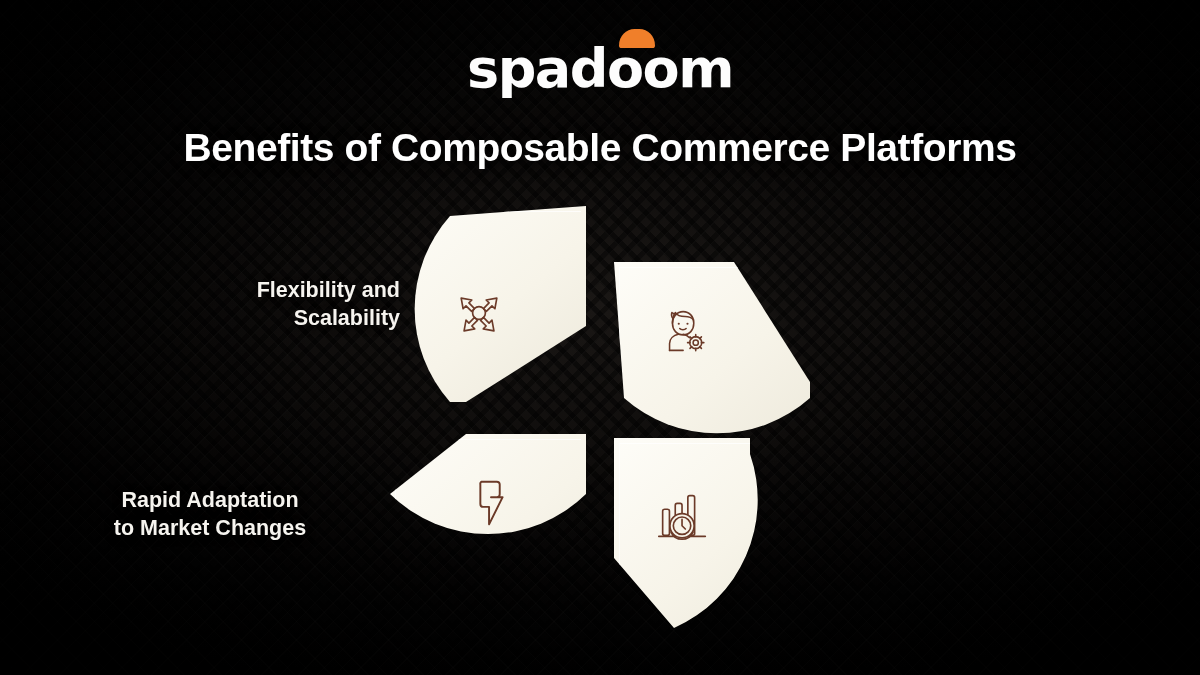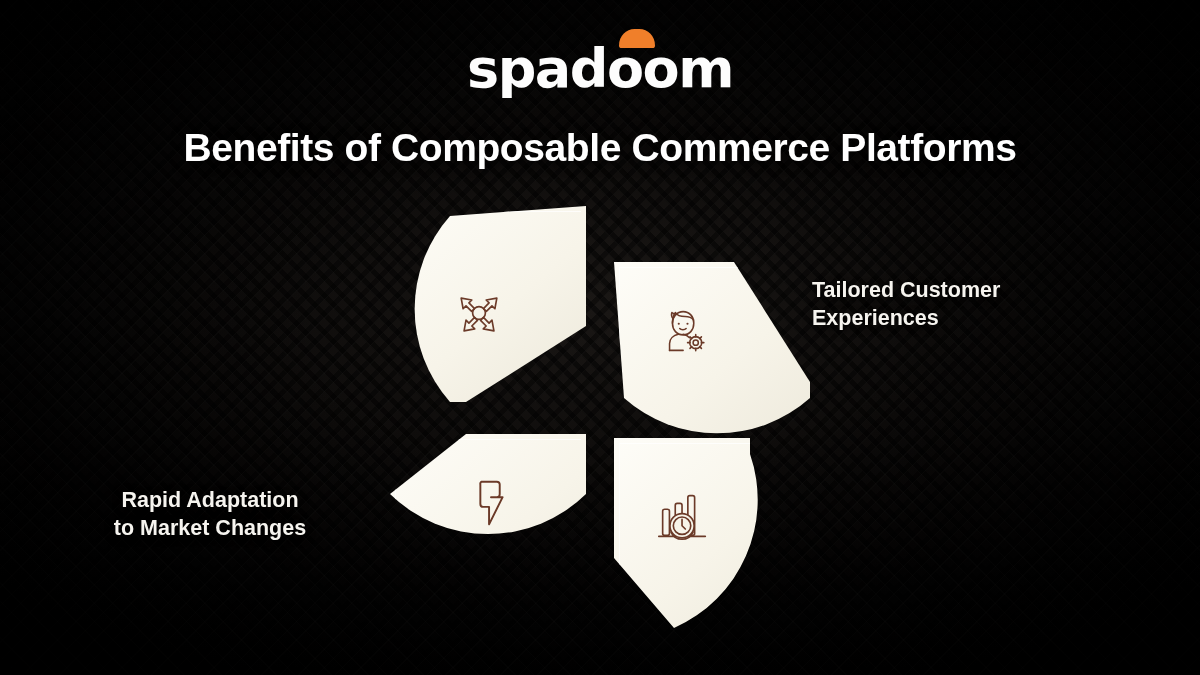--- a/index.html
+++ b/index.html
@@ -208,17 +208,17 @@
           <path d="M7 52 h48"></path>
           <circle cx="31" cy="41" r="12.5" fill="#f7f4e9"></circle>
           <circle cx="31" cy="41" r="9"></circle>
           <path d="M31 34.5 v6.5 l3.4 3.4"></path>
           <path d="M19.6 47.6 a12.5 12.5 0 0 0 22.8 0"></path>
         </svg>
       </div>
     </div>
   </div>
 
-  <div class="lbl lbl-tr">Tailored Customer
-Experiences</div>
+  <div class="lbl lbl-tl">Flexibility and
+Scalability</div>
   <div class="lbl lbl-bl">Rapid Adaptation
 to Market Changes</div>
 </div>
 
 </body></html>

